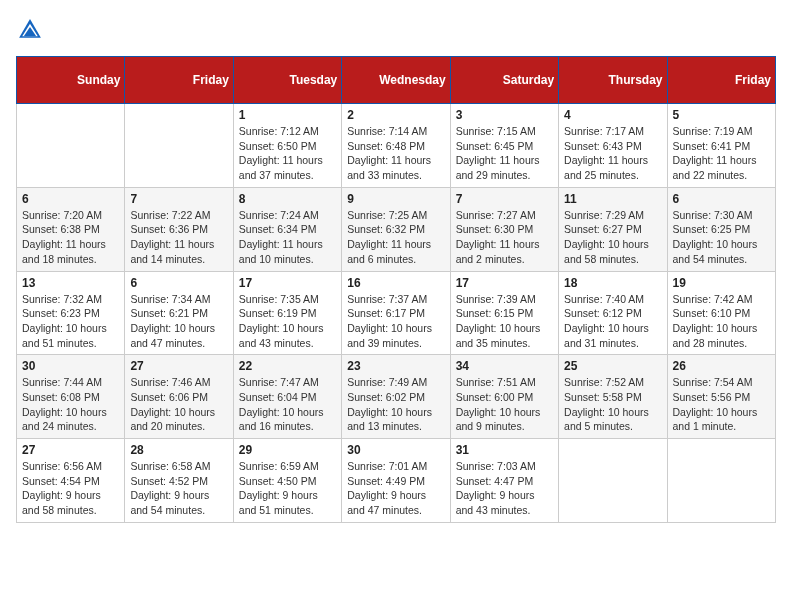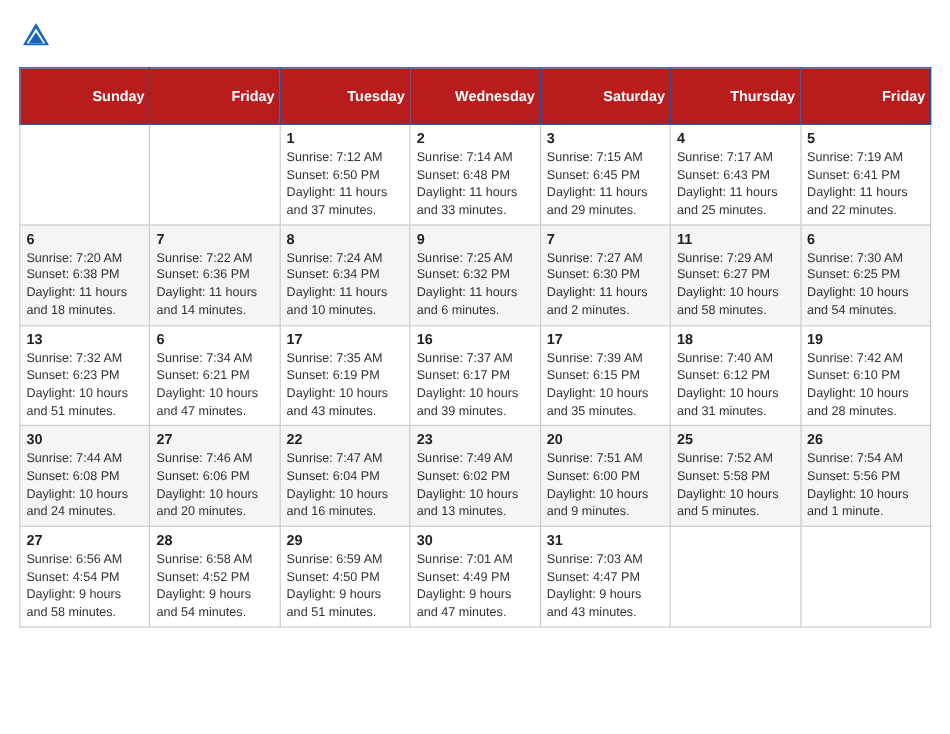--- a/index.html
+++ b/index.html
@@ -220,21 +220,21 @@
         </td>
         <td>
           <span class="day-num">22</span>
           <div class="day-info">Sunrise: 7:47 AM<br>Sunset: 6:04 PM<br>Daylight: 10 hours and 16 minutes.</div>
         </td>
         <td>
           <span class="day-num">23</span>
           <div class="day-info">Sunrise: 7:49 AM<br>Sunset: 6:02 PM<br>Daylight: 10 hours and 13 minutes.</div>
         </td>
         <td>
-          <span class="day-num">20</span>
+          <span class="day-num">34</span>
           <div class="day-info">Sunrise: 7:51 AM<br>Sunset: 6:00 PM<br>Daylight: 10 hours and 9 minutes.</div>
         </td>
         <td>
           <span class="day-num">25</span>
           <div class="day-info">Sunrise: 7:52 AM<br>Sunset: 5:58 PM<br>Daylight: 10 hours and 5 minutes.</div>
         </td>
         <td>
           <span class="day-num">26</span>
           <div class="day-info">Sunrise: 7:54 AM<br>Sunset: 5:56 PM<br>Daylight: 10 hours and 1 minute.</div>
         </td>

